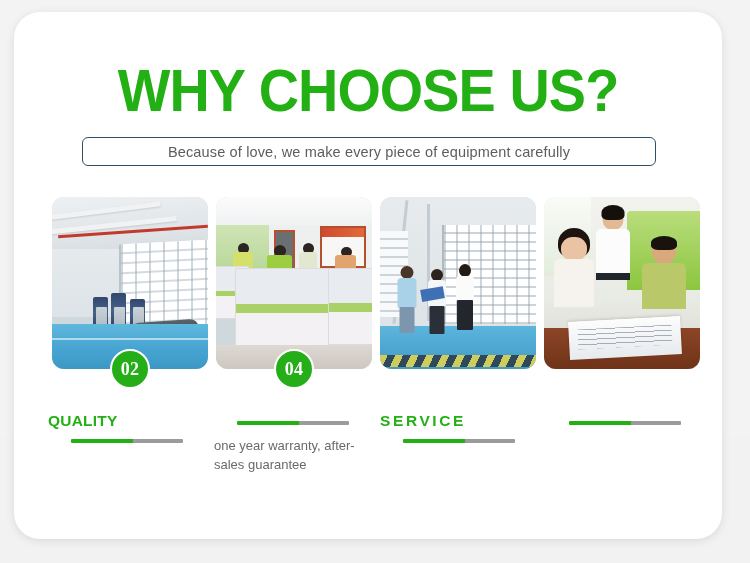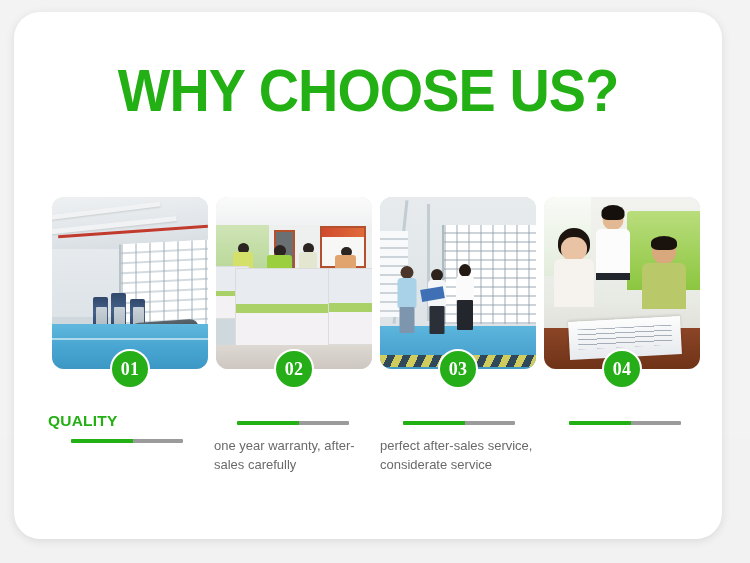--- a/index.html
+++ b/index.html
@@ -367,20 +367,23 @@
   }
 </style>
 </head>
 <body>
 
 <div class="page">
   <div class="card">
 
     <div class="title">WHY CHOOSE US?</div>
 
+    <div class="subtitle-wrap">
+      <span class="subtitle">Because of love, we make every piece of equipment carefully</span>
+    </div>
 
     <div class="photos">
 
       <div class="photo">
         <div class="p1-ceiling"></div>
         <div class="p1-beam" style="left:-10%;top:7%;width:80%;transform:rotate(-7deg);"></div>
         <div class="p1-beam" style="left:-5%;top:15%;width:85%;transform:rotate(-6deg);"></div>
         <div class="p1-redpipe"></div>
         <div class="p1-wall"></div>
         <div class="p1-membrane"></div>
@@ -474,27 +477,21 @@
           <div class="body" style="top:25px;width:44px;height:46px;background:#b9c96a;border-radius:6px 6px 0 0;"></div>
         </div>
         <div class="p4-table"></div>
         <div class="p4-blueprint"></div>
       </div>
 
     </div>
 
     <div class="badges">
       <div class="badge-slot">
-        <div class="badge">01</div>
-      </div>
-      <div class="badge-slot">
         <div class="badge">02</div>
-      </div>
-      <div class="badge-slot">
-        <div class="badge">03</div>
       </div>
       <div class="badge-slot">
         <div class="badge">04</div>
       </div>
     </div>
 
     <div class="features">
 
       <div class="feature">
         <div class="feature-title">QUALITY</div>
@@ -502,34 +499,34 @@
           <div class="seg-green"></div>
           <div class="seg-gray"></div>
         </div>
       </div>
 
       <div class="feature">
         <div class="divider">
           <div class="seg-green"></div>
           <div class="seg-gray"></div>
         </div>
-        <div class="feature-desc">one year warranty, after-sales carefully</div>
+        <div class="feature-desc">one year warranty, after-sales guarantee</div>
+      </div>
+
+      <div class="feature">
+        <div class="feature-title spaced">SERVICE</div>
+        <div class="divider">
+          <div class="seg-green"></div>
+          <div class="seg-gray"></div>
+        </div>
       </div>
 
       <div class="feature">
         <div class="divider">
           <div class="seg-green"></div>
           <div class="seg-gray"></div>
         </div>
-        <div class="feature-desc">perfect after-sales service, considerate service</div>
-      </div>
-
-      <div class="feature">
-        <div class="divider">
-          <div class="seg-green"></div>
-          <div class="seg-gray"></div>
-        </div>
       </div>
 
     </div>
 
   </div>
 </div>
 
 </body></html>

